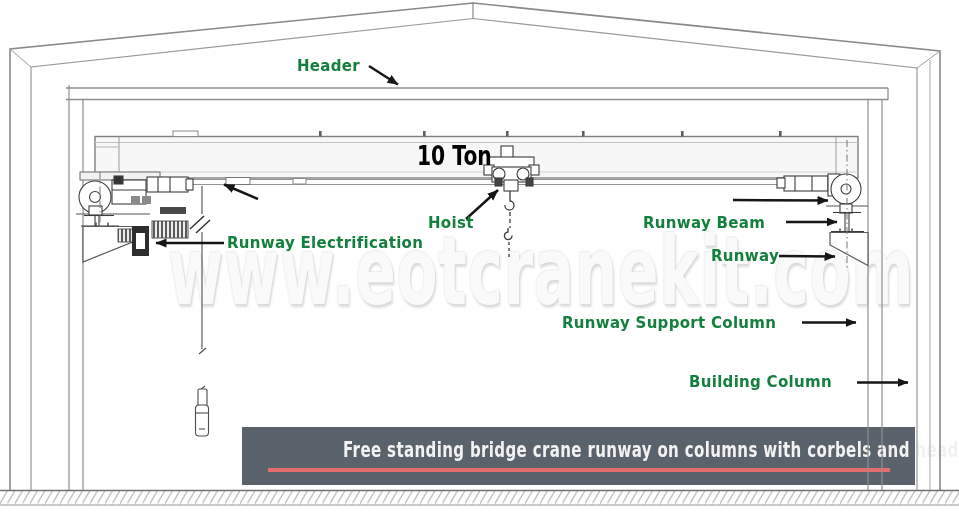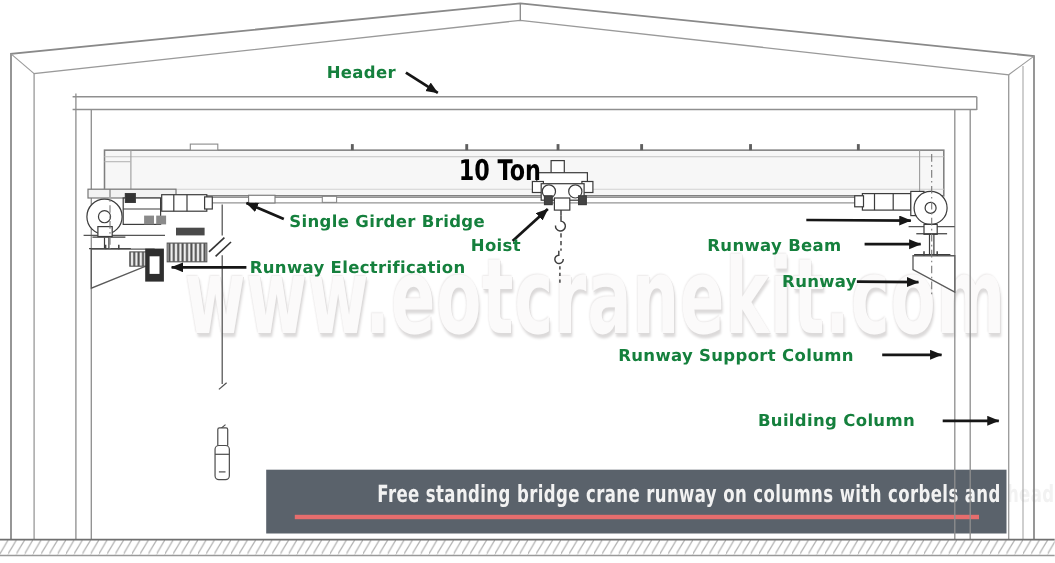--- a/index.html
+++ b/index.html
@@ -257,21 +257,20 @@
       <line x1="733" y1="200" x2="828" y2="200.5" marker-end="url(#ah)"></line>
       <line x1="786" y1="222" x2="837" y2="222" marker-end="url(#ah)"></line>
       <line x1="779" y1="256" x2="835" y2="256.5" marker-end="url(#ah)"></line>
       <line x1="802" y1="322.5" x2="856" y2="322.5" marker-end="url(#ah)"></line>
       <line x1="857" y1="382.5" x2="908" y2="382.5" marker-end="url(#ah)"></line>
     </g>
   </svg>
 
   <div class="lbl" style="left:297px;top:57px">Header</div>
   <div class="lbl lbl-capacity" style="left:417px;top:141px">10 Ton</div>
-  <div class="lbl" style="left:263px;top:192px">Single Girder Bridge</div>
   <div class="lbl" style="left:428px;top:214px">Hoist</div>
   <div class="lbl" style="left:227px;top:234px">Runway Electrification</div>
   <div class="lbl" style="left:643px;top:214px">Runway Beam</div>
   <div class="lbl" style="left:711px;top:247px">Runway</div>
   <div class="lbl" style="left:689px;top:373px">Building Column</div>
   <div class="lbl" style="left:562px;top:314px">Runway Support Column</div>
 
 </div>
 
 </body></html>

